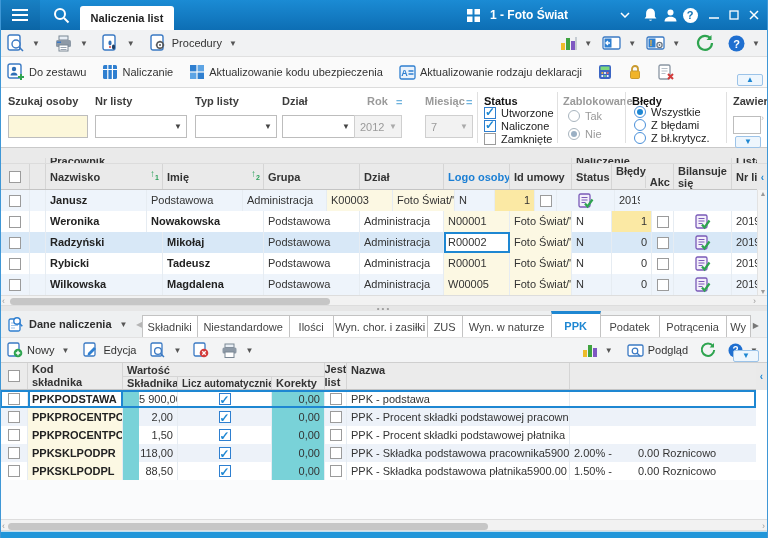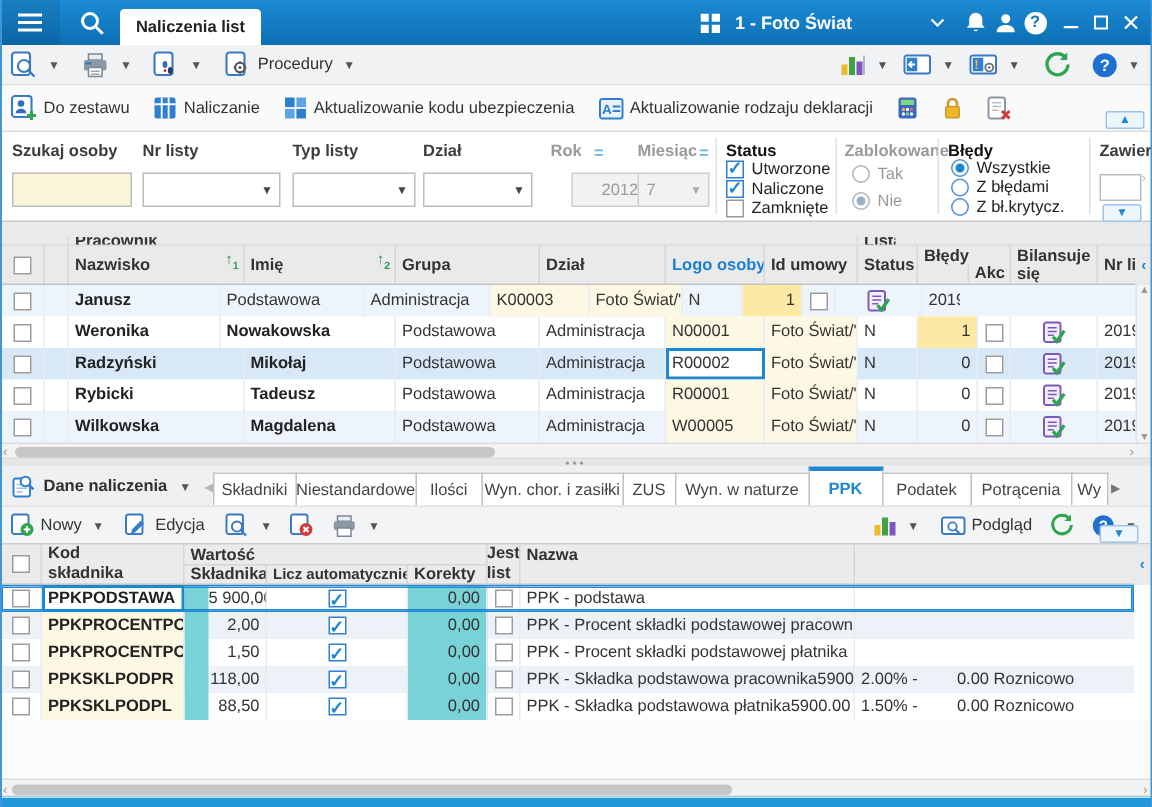--- a/index.html
+++ b/index.html
@@ -353,21 +353,21 @@
         <span></span>
         <span class="dd">▼</span>
       </div>
     <span class="flabel" style="left:282px">Dział</span>
     <div class="fctrl" style="left:282px;width:73px">
         <span></span>
         <span class="dd">▼</span>
       </div>
     <span class="flabel dis" style="left:367px">Rok</span>
     <span class="eq" style="left:396px">=</span>
-    <div class="fctrl dis" style="left:381px;width:48px;padding-left:19px">
+    <div class="fctrl dis" style="left:354px;width:48px;padding-left:5px">
         <span>2012</span>
         <span class="dd">▼</span>
       </div>
     <span class="flabel dis" style="left:425px">Miesiąc</span>
     <span class="eq" style="left:466px">=</span>
     <div class="fctrl dis" style="left:425px;width:48px;padding-left:5px">
         <span>7</span>
         <span class="dd">▼</span>
       </div>
     <div class="vsep" style="left:477px"></div>
@@ -411,20 +411,21 @@
     <div class="vsep" style="left:726px"></div>
     <span class="flabel" style="left:733px">Zawieraj</span>
     <div class="fctrl" style="left:733px;width:28px;top:28px;height:18px"></div>
     <span class="abs" style="left:761px;top:25px;color:#bbb;font-size:9px">›</span>
     <div class="collapse-btn" style="left:735px;top:48px">▼</div>
   </div>
 
   <div class="g1grp">
     <div class="gc" style="width:46px"></div>
     <div class="gc" style="width:526px">Pracownik</div>
+    <div class="gc" style="width:160px">Naliczenie</div>
     <div class="gc" style="width:25px;border-right:none">Lista</div>
   </div>
   <div class="g1hdr">
     <div class="hc c1">
         <span class="cb" style="margin:0 auto"></span>
       </div>
     <div class="hc c2"></div>
     <div class="hc c3">
         <span>Nazwisko</span>
         <span class="sort">↑<sub>1</sub></span>
@@ -621,21 +622,21 @@
             <path d="M11.3 7.3l3 3" stroke="#2f7fd0" stroke-width="1.6"></path>
           </svg>
         </span>
       <span>Dane naliczenia</span>
       <span class="chev">▼</span>
       <span style="color:#b5b5b5;font-size:8px;margin-left:4px">◀</span>
     </div>
     <div class="tab" style="width:56px">
         <span>Składniki</span>
       </div>
-    <div class="tab" style="width:81px">
+    <div class="tab" style="width:93px">
         <span>Niestandardowe</span>
       </div>
     <div class="tab" style="width:45px">
         <span>Ilości</span>
       </div>
     <div class="tab" style="width:95px">
         <span>Wyn. chor. i zasiłki</span>
       </div>
     <div class="tab" style="width:36px">
         <span>ZUS</span>

